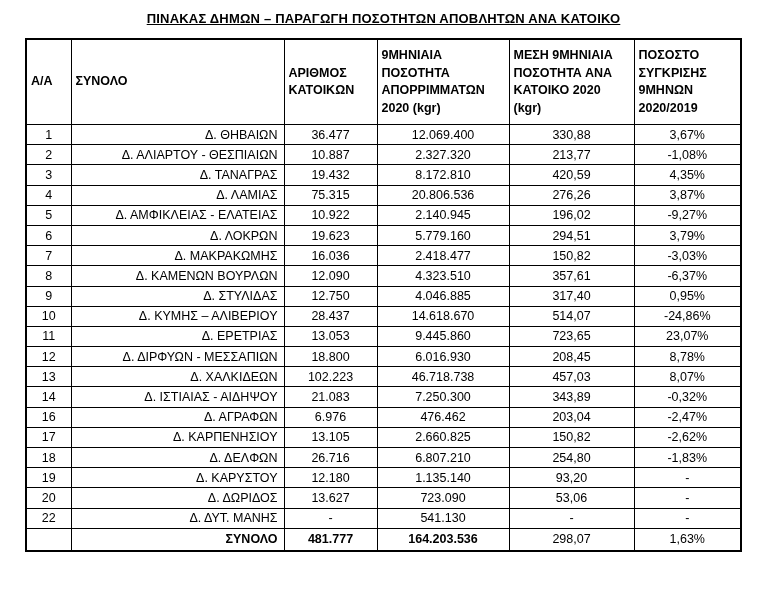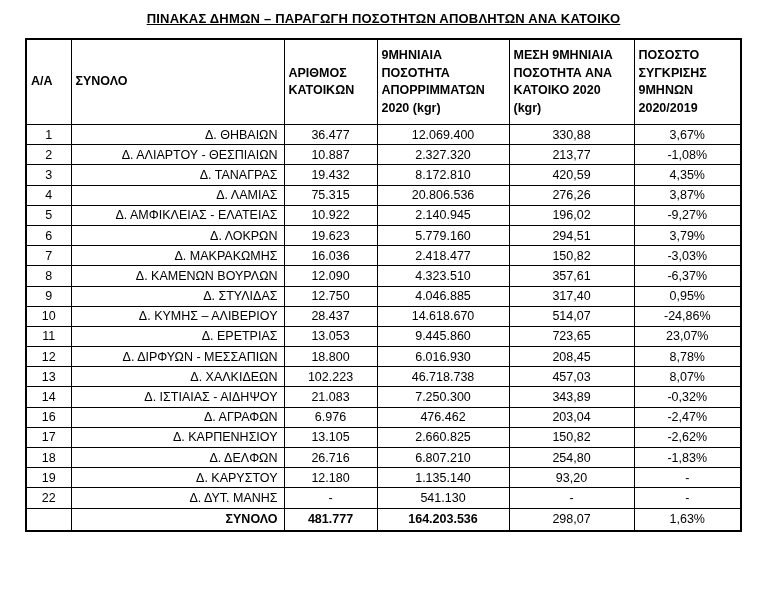--- a/index.html
+++ b/index.html
@@ -231,20 +231,28 @@
       </tr>
       <tr>
         <td>19</td>
         <td class="cell-name">Δ. ΚΑΡΥΣΤΟΥ</td>
         <td>12.180</td>
         <td>1.135.140</td>
         <td>93,20</td>
         <td>-</td>
       </tr>
       <tr>
+        <td>20</td>
+        <td class="cell-name">Δ. ΔΩΡΙΔΟΣ</td>
+        <td>13.627</td>
+        <td>723.090</td>
+        <td>53,06</td>
+        <td>-</td>
+      </tr>
+      <tr>
         <td>22</td>
         <td class="cell-name">Δ. ΔΥΤ. ΜΑΝΗΣ</td>
         <td>-</td>
         <td>541.130</td>
         <td>-</td>
         <td>-</td>
       </tr>
       <tr class="total-row">
         <td></td>
         <td class="cell-name bold">ΣΥΝΟΛΟ</td>

